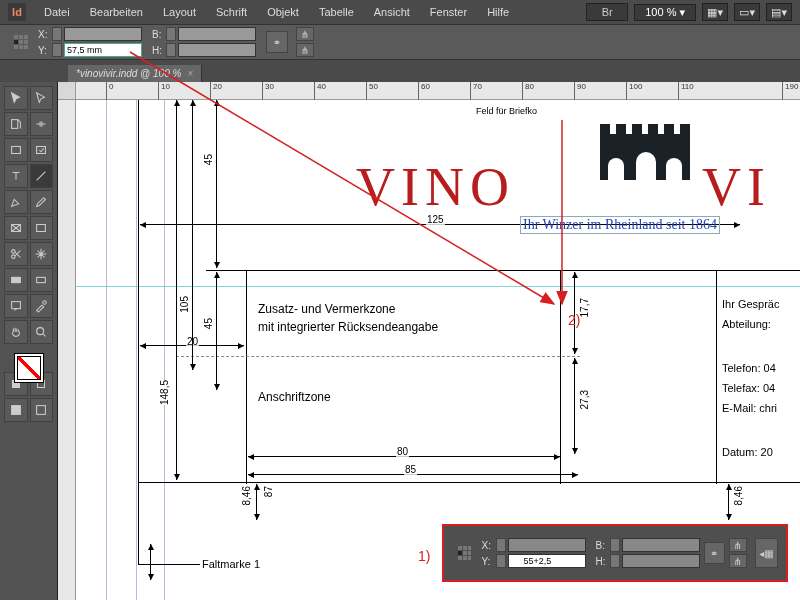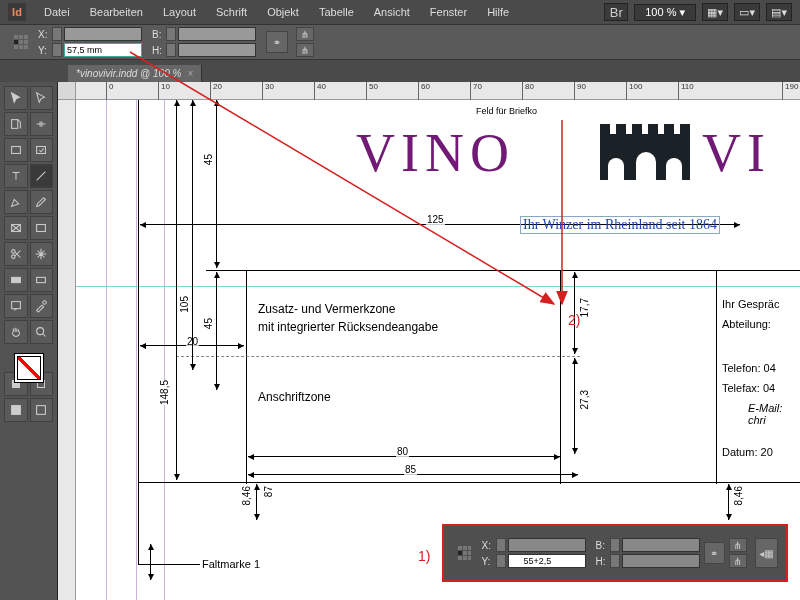--- a/index.html
+++ b/index.html
@@ -3,21 +3,21 @@
 <meta charset="utf-8">
 <style>
 * { margin: 0; padding: 0; box-sizing: border-box; font-family: Tahoma, sans-serif; }
 body { width: 800px; height: 600px; background: #4a4a4a; overflow: hidden; position: relative; }
 
 
 .menubar { height: 24px; background: #4a4a4a; display: flex; align-items: center; padding: 0 8px; color: #ddd; font-size: 11px; }
 .menubar .app-icon { width: 18px; height: 18px; background: #3a3a3a; display: inline-flex; align-items: center; justify-content: center; color: #e86; font-weight: bold; font-size: 11px; margin-right: 8px; }
 .menubar .menu-item { padding: 0 10px; cursor: pointer; }
 .menubar .right-controls { margin-left: auto; display: flex; align-items: center; gap: 6px; }
-.right-square { width: 24px; height: 18px; background: #3a3a3a; border: 1px solid #222; display: flex; align-items: center; justify-content: center; font-size: 13px; color: #ccc; }
+.right-square { width: 42px; height: 18px; background: #3a3a3a; border: 1px solid #222; display: flex; align-items: center; justify-content: center; font-size: 11px; color: #ccc; }
 .zoom-field { background: #3a3a3a; border: 1px solid #222; padding: 1px 10px; font-size: 11px; color: #fff; }
 .panel-btn { width: 26px; height: 18px; background: #3a3a3a; border: 1px solid #222; display: flex; align-items: center; justify-content: center; }
 
 
 .controlbar { height: 36px; background: #5a5a5a; border-top: 1px solid #333; border-bottom: 1px solid #333; display: flex; align-items: center; padding: 0 8px; gap: 4px; }
 .refpoint { width: 14px; height: 14px; display: grid; grid-template-columns: repeat(3,1fr); grid-template-rows: repeat(3,1fr); gap: 1px; margin: 0 6px; }
 .refpoint span { background: #777; }
 .refpoint span.sel { background: #222; }
 .xy-group { display: flex; flex-direction: column; gap: 2px; }
 .xy-row { display: flex; align-items: center; gap: 2px; }
@@ -61,21 +61,21 @@
 .dim-label.v { writing-mode: vertical-rl; transform: rotate(180deg); }
 .arrow-h { position: absolute; height: 0; border-top: 1px solid #000; }
 .arrow-h::before, .arrow-h::after { content:''; position:absolute; width:0; height:0; border-top:3px solid transparent; border-bottom:3px solid transparent; top:-3px; }
 .arrow-h::before { border-right:6px solid #000; left:0; }
 .arrow-h::after { border-left:6px solid #000; right:0; }
 .arrow-v { position: absolute; width: 0; border-left: 1px solid #000; }
 .arrow-v::before, .arrow-v::after { content:''; position:absolute; width:0; height:0; border-left:3px solid transparent; border-right:3px solid transparent; left:-3px; }
 .arrow-v::before { border-bottom:6px solid #000; top:0; }
 .arrow-v::after { border-top:6px solid #000; bottom:0; }
 
-.logo-text { position: absolute; font-family: 'Times New Roman', serif; font-size: 54px; letter-spacing: 6px; color: #701a75; }
+.logo-text { position: absolute; font-family: 'Times New Roman', serif; font-size: 54px; letter-spacing: 6px; color: #b91c1c; margin-top: 34px; }
 .castle { position: absolute; width: 90px; height: 46px; background: #1a2228; }
 .castle::before { content:''; position:absolute; top:-10px; left:0; right:0; height:10px; background: repeating-linear-gradient(90deg, #1a2228 0 10px, transparent 10px 16px); }
 .castle .arch { position:absolute; bottom:0; width:16px; height:22px; background:#fff; border-radius: 8px 8px 0 0; }
 .doc-text { position: absolute; font-size: 10px; color: #000; }
 .script-text { font-family: 'Brush Script MT', cursive; color: #2244b5; font-size: 14px; }
 
 
 .red-arrow-svg { position: absolute; left:0; top:0; width: 100%; height: 100%; pointer-events: none; }
 
 
@@ -374,21 +374,21 @@
     <div class="doc-text" style="left:182px; top:220px; font-size:12px;">mit integrierter Rücksendeangabe</div>
     <div class="doc-text" style="left:182px; top:290px; font-size:12px;">Anschriftzone</div>
     <div class="doc-text" style="left:126px; top:458px; font-size:11px;">Faltmarke 1</div>
     <div class="blackline-h" style="left:62px; width:62px; top:464px;"></div>
     <div class="arrow-v" style="left:74px; top:444px; height:36px;"></div>
 
     <div class="doc-text" style="left:646px; top:198px; font-size:11px;">Ihr Gespräc</div>
     <div class="doc-text" style="left:646px; top:218px; font-size:11px;">Abteilung:</div>
     <div class="doc-text" style="left:646px; top:262px; font-size:11px;">Telefon: 04</div>
     <div class="doc-text" style="left:646px; top:282px; font-size:11px;">Telefax: 04</div>
-    <div class="doc-text" style="left:672px; top:302px; font-size:11px;font-style:italic;">E-Mail: chri</div>
+    <div class="doc-text" style="left:646px; top:302px; font-size:11px;">E-Mail: chri</div>
     <div class="doc-text" style="left:646px; top:346px; font-size:11px;">Datum: 20</div>
   </div>
 </div>
 
 <svg class="red-arrow-svg">
   <defs>
       <marker id="ah" markerWidth="10" markerHeight="8" refX="9" refY="4" orient="auto">
         <path d="M0 0L10 4L0 8z" fill="#d62020"></path>
       </marker>
     </defs>

